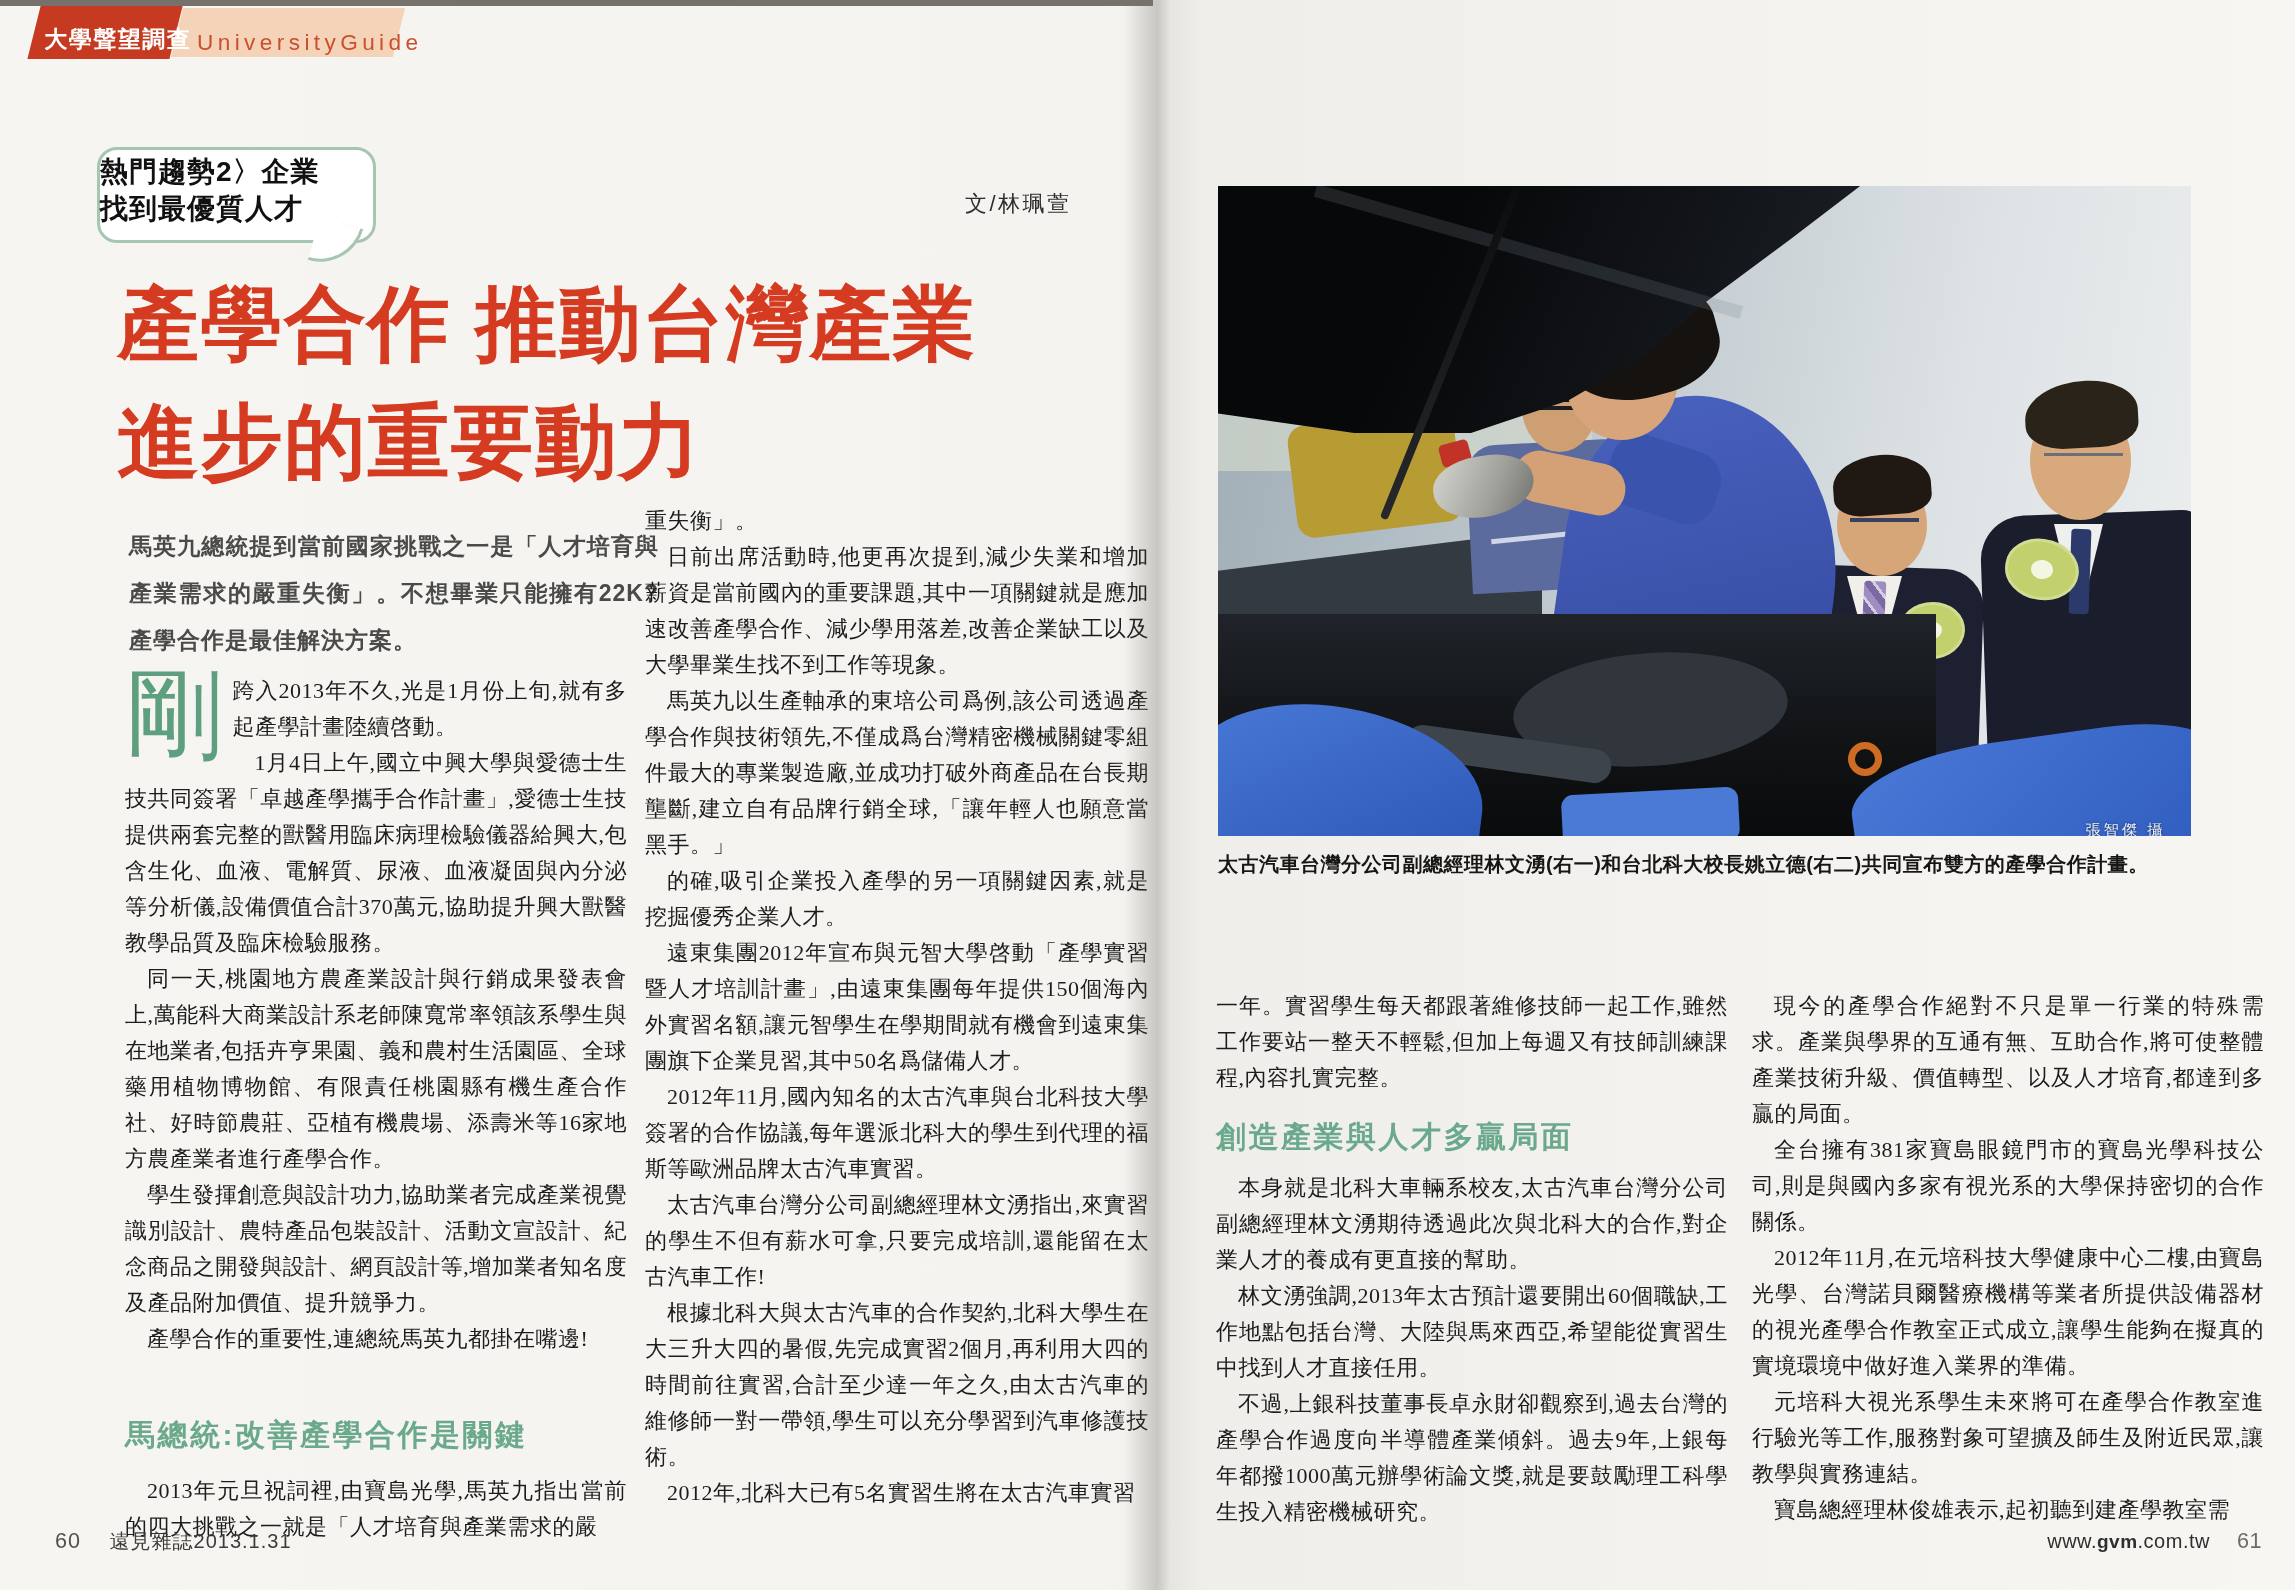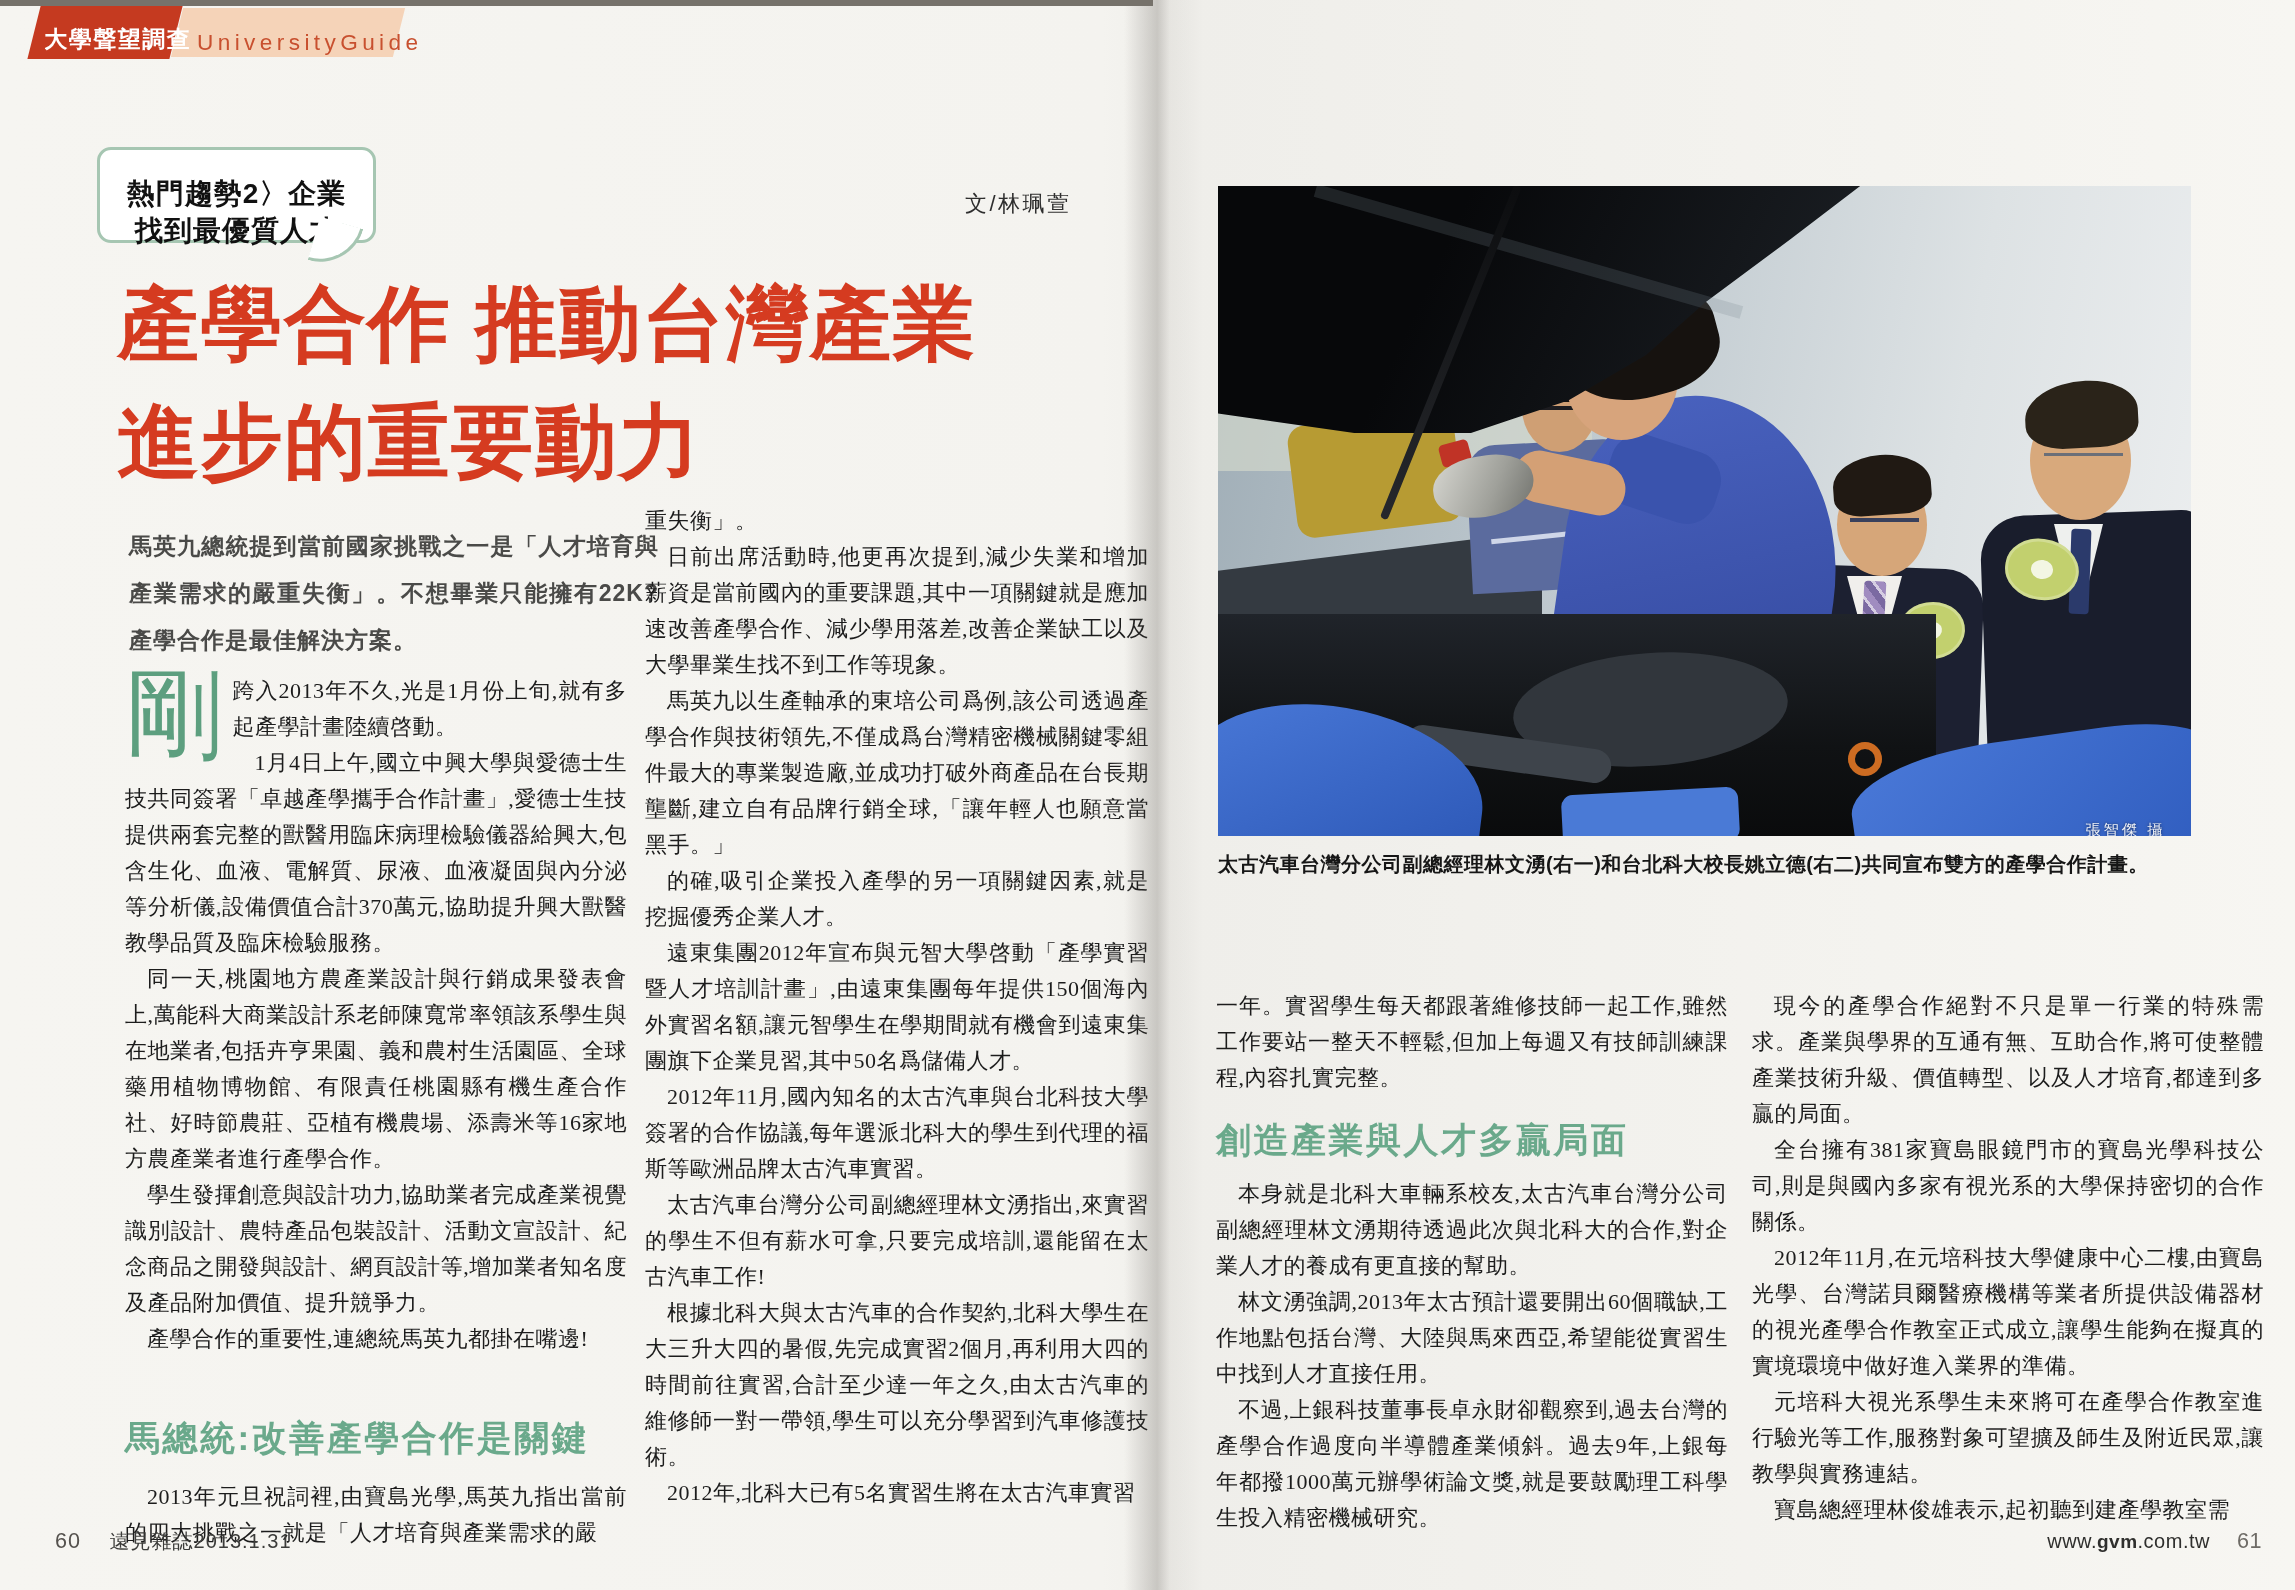--- a/index.html
+++ b/index.html
@@ -15,22 +15,22 @@
 
   
   .banner-red{position:absolute;left:34px;top:5.9px;width:142px;height:53px;background:#c53a20;transform:skewX(-14deg);z-index:2}
   .banner-red .zh{position:absolute;left:11.8px;bottom:3.9px;transform:skewX(14deg);
     font-family:"Liberation Sans","DejaVu Sans",sans-serif;font-weight:700;font-size:23px;color:#ffffff;letter-spacing:1.5px;white-space:nowrap}
   .banner-pink{position:absolute;left:177px;top:7.9px;width:222px;height:49px;background:#f5d3b8;transform:skewX(-14deg);z-index:1}
   .banner-en{position:absolute;left:197px;top:29.5px;z-index:2;white-space:nowrap;
     font-family:"Liberation Sans","DejaVu Sans",sans-serif;font-size:22.6px;font-weight:500;color:#c8502f;letter-spacing:4.4px}
 
   
-  .badge{position:absolute;left:97px;top:147px;width:279px;height:96px;box-sizing:border-box;padding-top:25px;
-    background:#ffffff;border:3.4px solid #a6c6b2;border-radius:14px;z-index:3;text-align:center}
+  .badge{position:absolute;left:97px;top:147px;width:279px;height:96px;box-sizing:border-box;padding-top:3px;
+    background:#ffffff;border:3.4px solid #a6c6b2;border-radius:20px;z-index:3;}
   .badge .bl{font-family:"Liberation Sans","DejaVu Sans",sans-serif;font-weight:700;font-size:28px;line-height:37px;color:#111;letter-spacing:1px;white-space:nowrap}
   .badge-tail{position:absolute;right:14.8px;bottom:-26.6px;width:42px;height:42px;background:#ffffff;
     border-right:3.4px solid #a6c6b2;border-bottom:3.4px solid #a6c6b2;border-radius:0 0 100% 0;transform:rotate(16deg)}
 
   .byline{position:absolute;left:965px;top:189px;font-family:"Liberation Sans","DejaVu Sans",sans-serif;
     font-size:22px;color:#2e2e2e;letter-spacing:2.5px;white-space:nowrap}
 
   .title{position:absolute;left:117px;top:265px;margin:0;color:#d53b20;letter-spacing:1.5px;
     font-family:"Liberation Sans","DejaVu Sans",sans-serif;font-weight:800;font-size:82px;line-height:118px}
   .title span{display:block;white-space:nowrap}
@@ -41,21 +41,21 @@
   .col{position:absolute;text-align:justify}
   .col p{margin:0;text-indent:1em;font-size:22px;line-height:36px;color:#1c1c1c;letter-spacing:0.5px}
   .col p.noind{text-indent:0}
   .col-l1{left:125px;top:673px;width:502px}
   .col-l2{left:645px;top:503px;width:504px}
   .col-r1{left:65px;top:988px;width:512px}
   .col-r2{left:601px;top:988px;width:512px}
 
   .dropcap{float:left;font-size:97px;line-height:78px;color:#5d9f7f;margin:3.9px 8.9px 0 1px}
 
-  h3.ghead{font-family:"Liberation Sans","DejaVu Sans",sans-serif;font-weight:700;font-size:35px;color:#6aa98b;
+  h3.ghead{font-family:"Liberation Sans","DejaVu Sans",sans-serif;font-weight:700;font-size:30px;color:#6aa98b;
     letter-spacing:2.5px;text-indent:0;white-space:nowrap}
   .ghead-left{margin:58px 0 16.7px 0}
   .ghead-right{margin:20.7px 0 12.8px 0}
 
   .footer-left{position:absolute;left:55px;top:1528px;font-family:"Liberation Sans","DejaVu Sans",sans-serif;
     font-size:20px;color:#3c3c3a;letter-spacing:1px;white-space:nowrap}
   .footer-left .pg{font-size:21.6px;color:#55524e;margin-right:28.5px}
   .footer-left .mag{margin-right:0}
   .footer-right{position:absolute;left:831px;top:1528px;width:280px;text-align:right;white-space:nowrap;
     font-family:"Liberation Sans","DejaVu Sans",sans-serif;font-size:20px;color:#2f2f2d;letter-spacing:0.5px}

